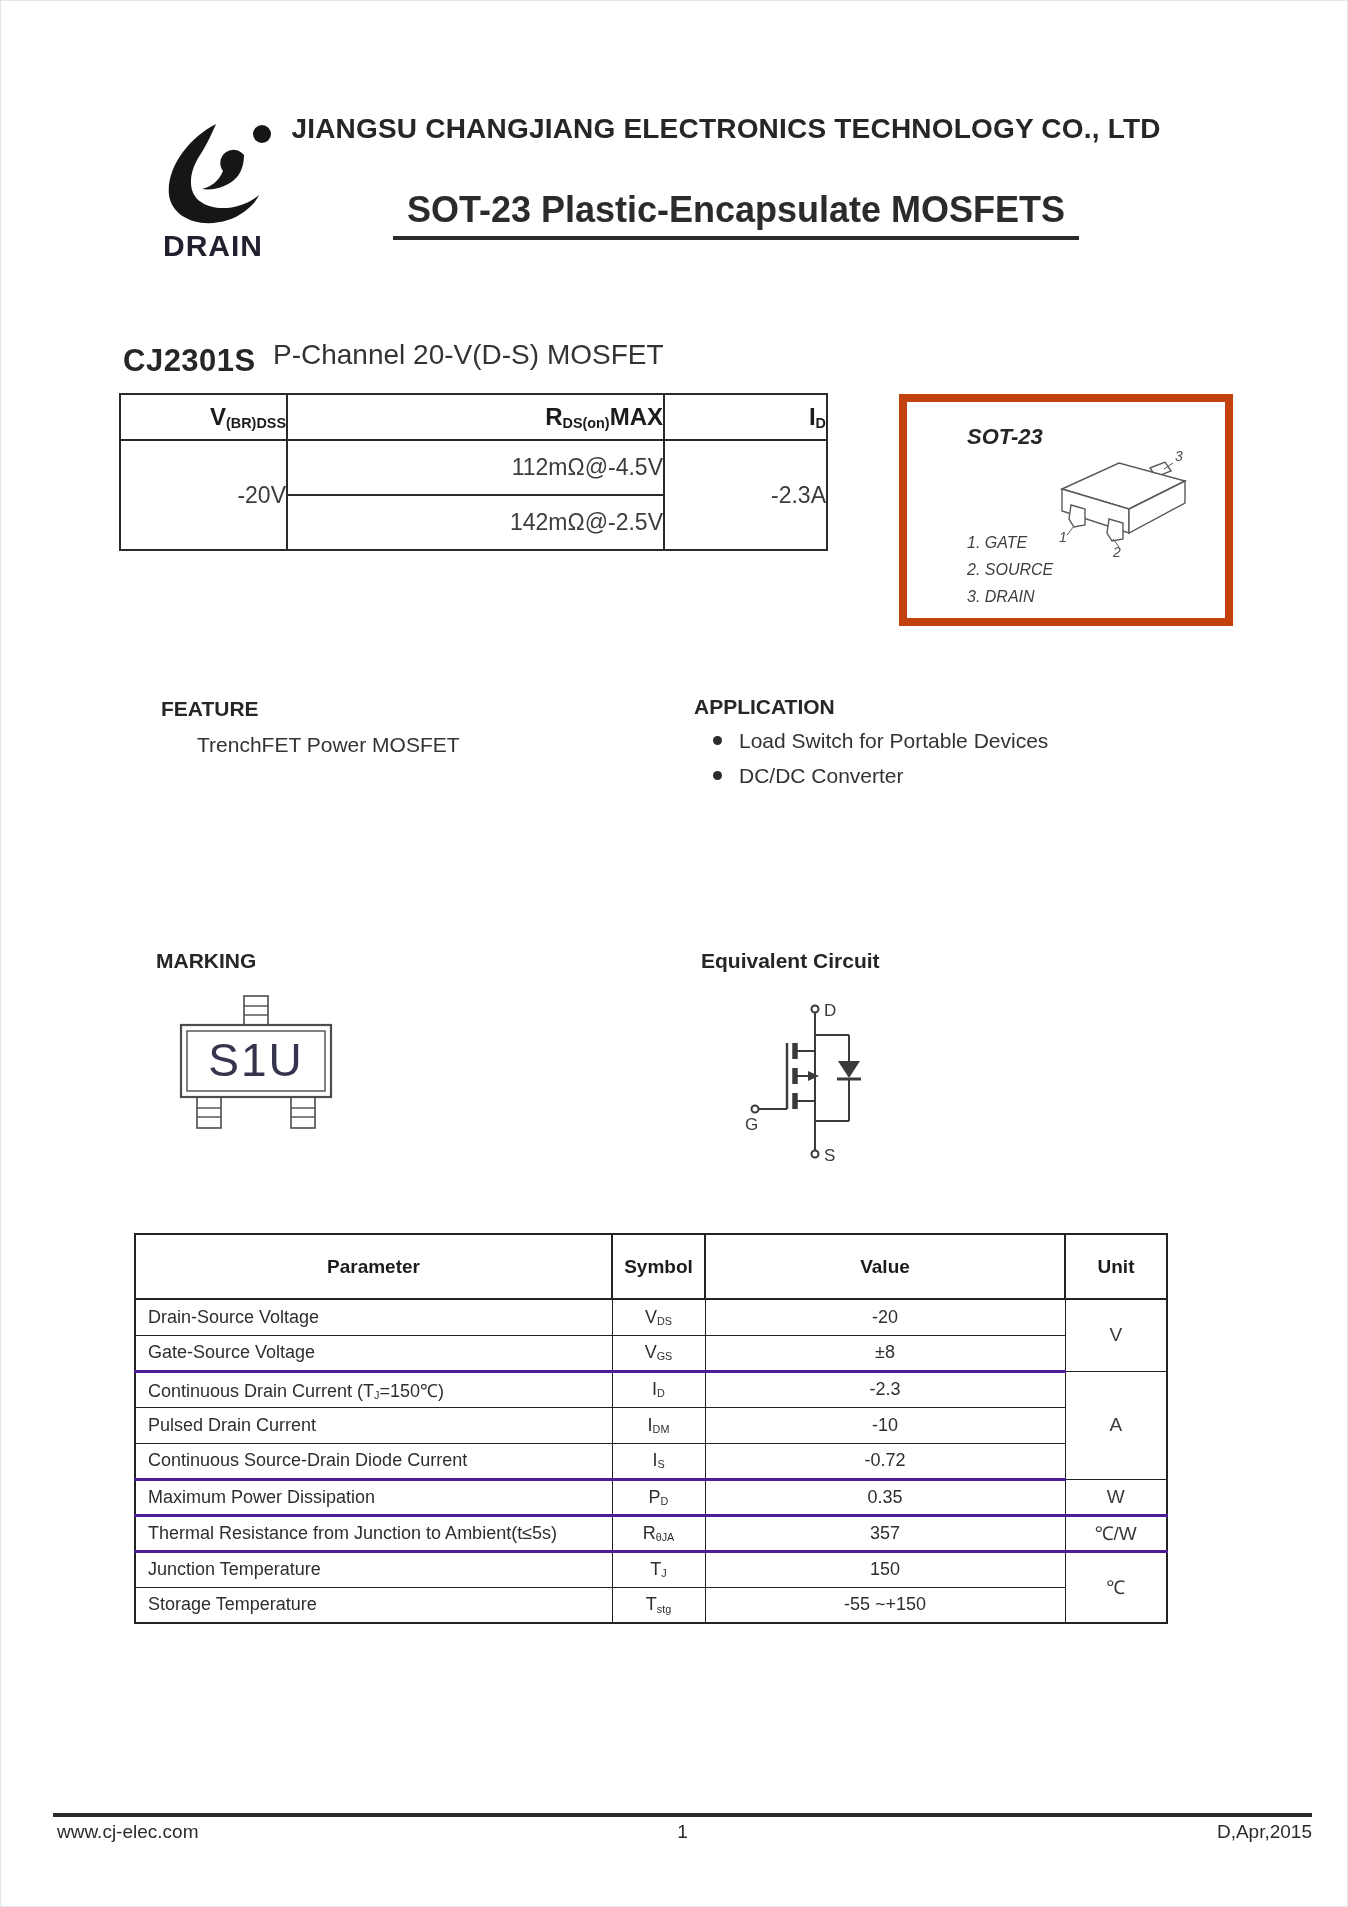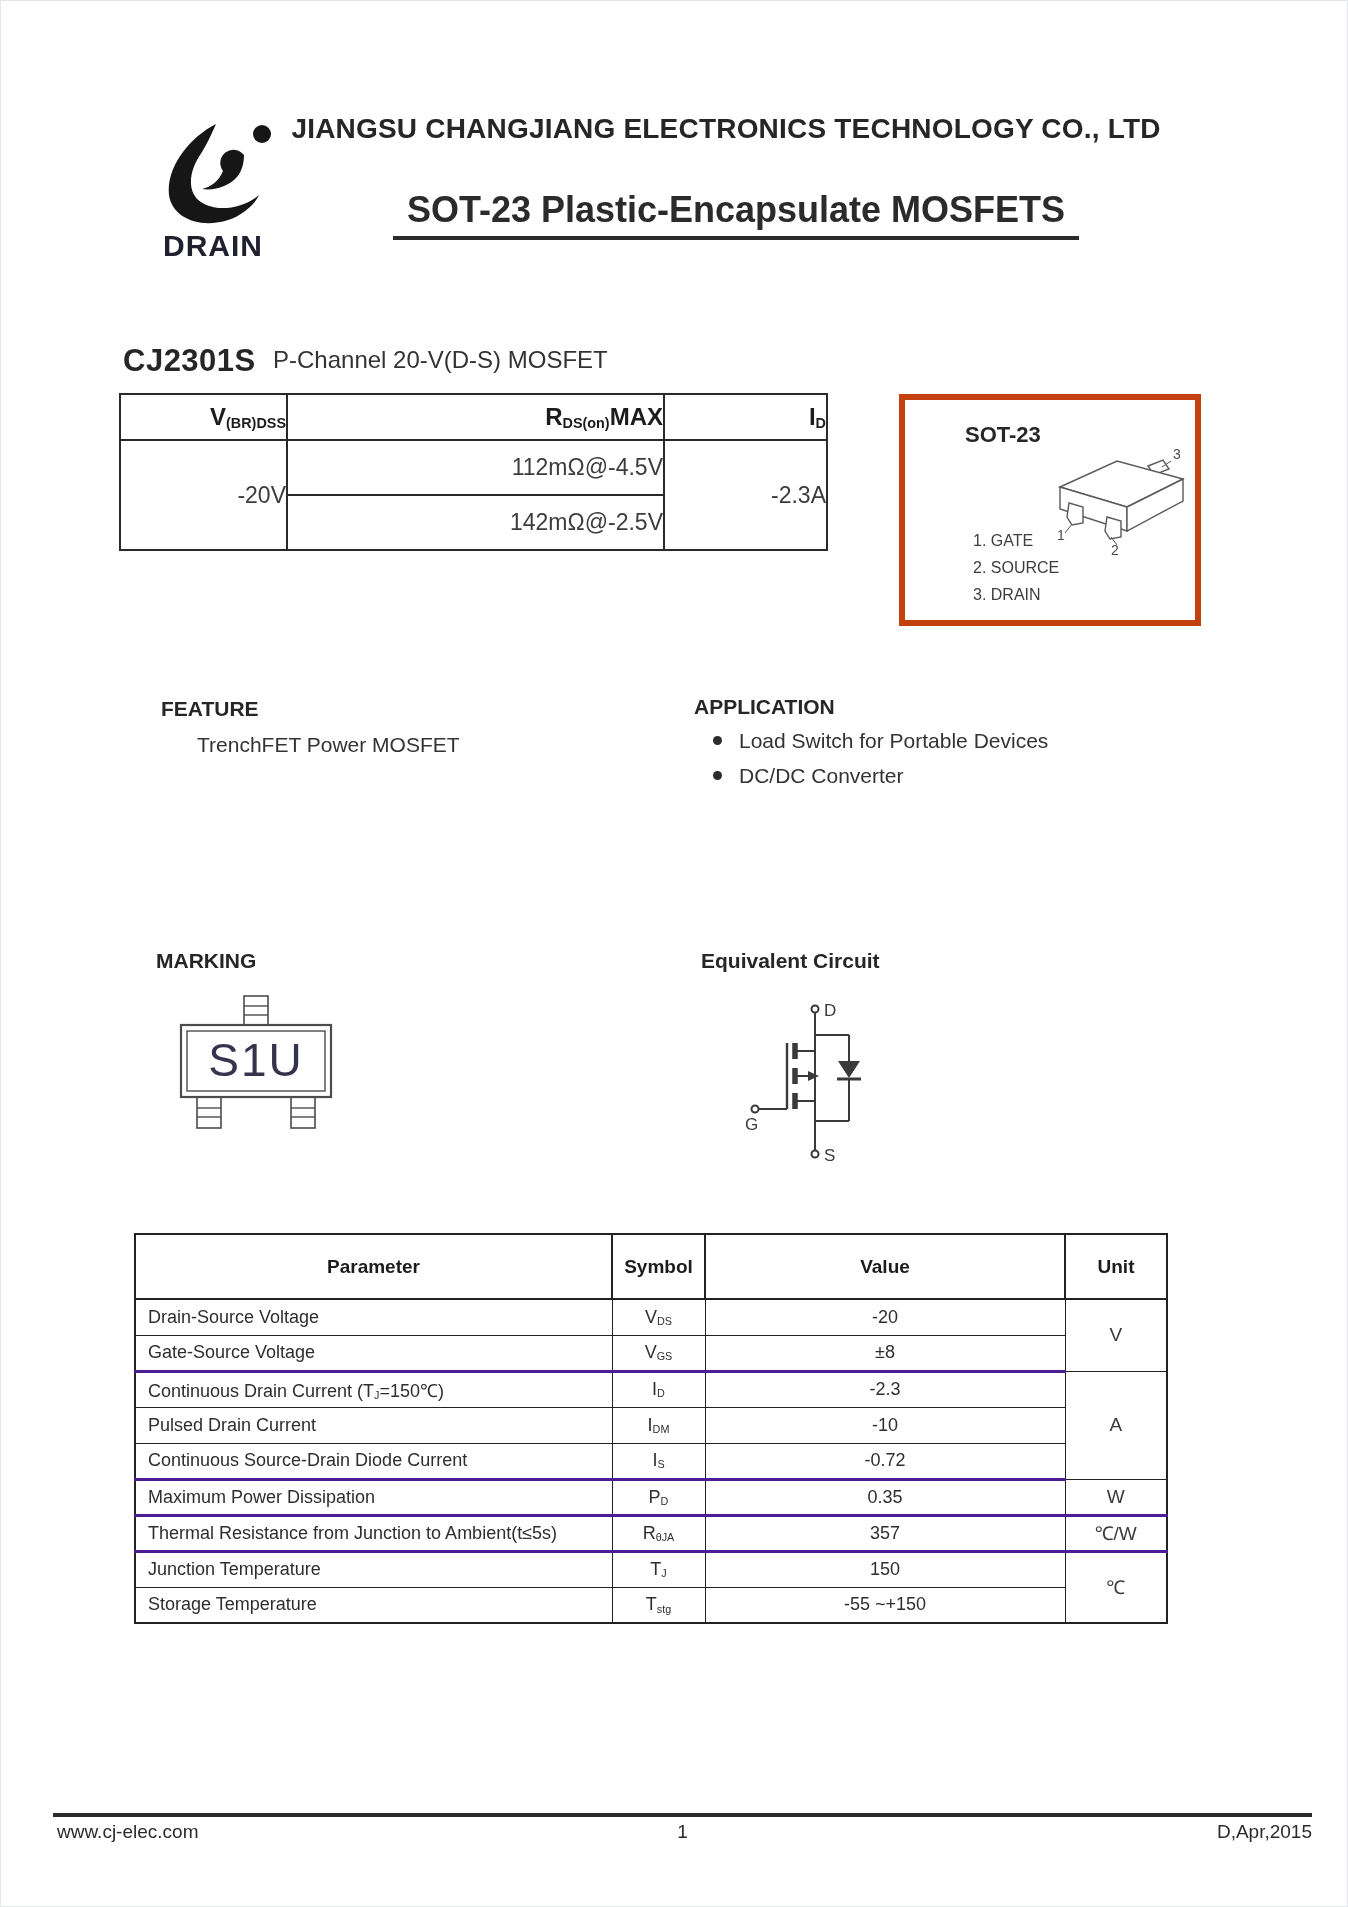--- a/index.html
+++ b/index.html
@@ -15,34 +15,34 @@
   .company { left:260px; top:112px; width:930px; text-align:center;
     font-size:28px; font-weight:bold; letter-spacing:0.2px; color:#262626; }
   .doc-title-wrap { left:340px; top:188px; width:790px; text-align:center; }
   .doc-title { display:inline-block; font-size:36px; font-weight:bold; color:#2b2b2b;
     padding:0 14px 5px 14px; border-bottom:4px solid #2b2b2b; }
   .jcet-label { left:160px; top:228px; width:104px; text-align:center;
     font-size:30px; font-weight:bold; letter-spacing:1px; color:#20202f; }
 
   
   .part-number { left:122px; top:342px; font-size:31px; font-weight:bold; color:#262626; letter-spacing:0.5px; }
-  .part-desc   { left:272px; top:345px; font-size:24px; color:#333; }
+  .part-desc   { left:272px; top:338px; font-size:28px; color:#333; }
 
   
   .spec-table { left:118px; top:392px; border-collapse:collapse; table-layout:fixed; }
   .spec-table th, .spec-table td { border:2.5px solid #2a2a2a; text-align:right; vertical-align:middle; }
   .spec-table th { font-size:24px; color:#1c1c1c; height:46px; }
   .spec-table td { font-size:23px; color:#3c3c3c; height:55px; }
   .sub  { font-size:0.60em; position:relative; bottom:-0.22em; }
   .sub2 { font-size:0.68em; position:relative; bottom:-0.22em; }
 
   
-  .pkg-box { left:898px; top:393px; width:302px; height:232px; border:6px solid #c2410c; }
+  .pkg-box { left:898px; top:393px; width:334px; height:232px; border:8px solid #c2410c;font-style:italic; }
   .pkg-title { position:absolute; left:60px; top:22px; font-size:22px; font-weight:bold; color:#262626; }
-  .pkg-pin { position:absolute; left:60px; font-size:16px; color:#3d3d3d;margin-left:8px; }
+  .pkg-pin { position:absolute; left:60px; font-size:16px; color:#3d3d3d; }
   .pkg-svg { position:absolute; left:140px; top:45px; }
 
   
   .sec-head { font-size:21px; font-weight:bold; color:#262626; }
   .feature-item { left:196px; top:732px; font-size:21px; color:#333; }
   .app-item { position:absolute; left:712px; font-size:21px; color:#333; }
   .bullet { display:inline-block; width:9px; height:9px; border-radius:50%; background:#2c2c2c;
     margin-right:17px; position:relative; top:-3px; }
 
   

